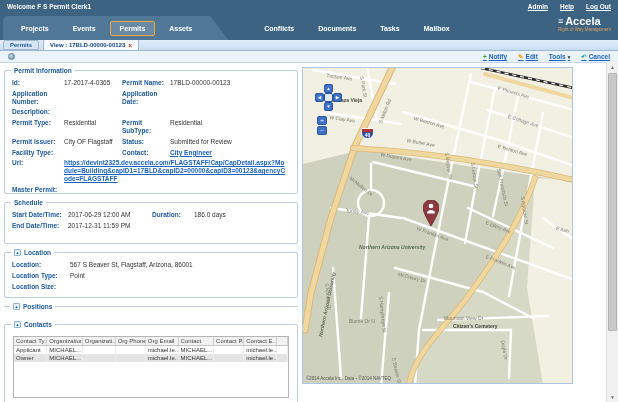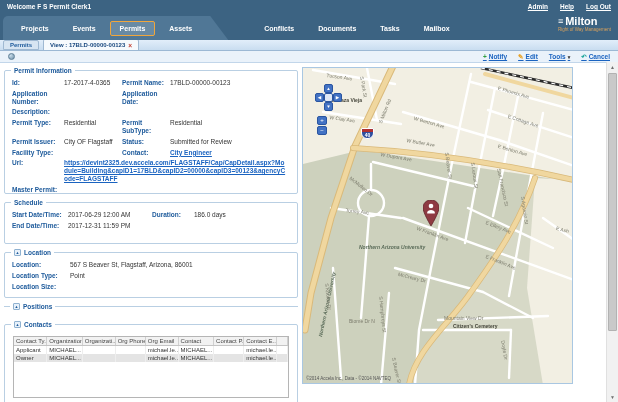--- a/index.html
+++ b/index.html
@@ -106,21 +106,21 @@
     </div>
   <div class="nav-rest" id="nav-secondary">
       <div class="nav-tab">Conflicts</div>
       <div class="nav-tab">Documents</div>
       <div class="nav-tab">Tasks</div>
       <div class="nav-tab">Mailbox</div>
     </div>
   <div class="logo">
     <div class="logo-main">
         <span class="logo-mark">≡</span>
-        <span>Milton</span>
+        <span>Accela</span>
       </div>
     <div class="logo-tag">Right of Way Management</div>
   </div>
 </div>
 
 <div class="subtabs">
   <span class="module-tab">Permits</span>
   <span class="view-tab">
     <span>View : 17BLD-00000-00123</span>
     <span class="close-x">×</span>

